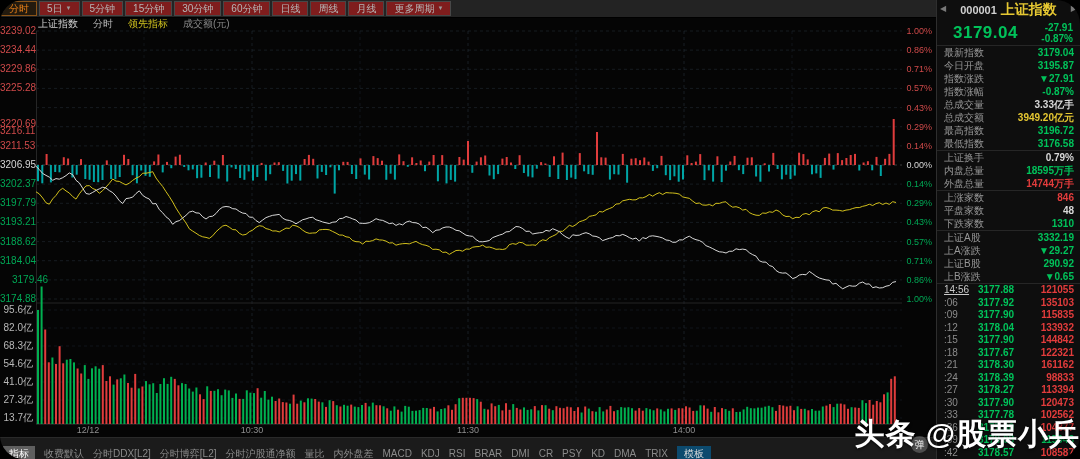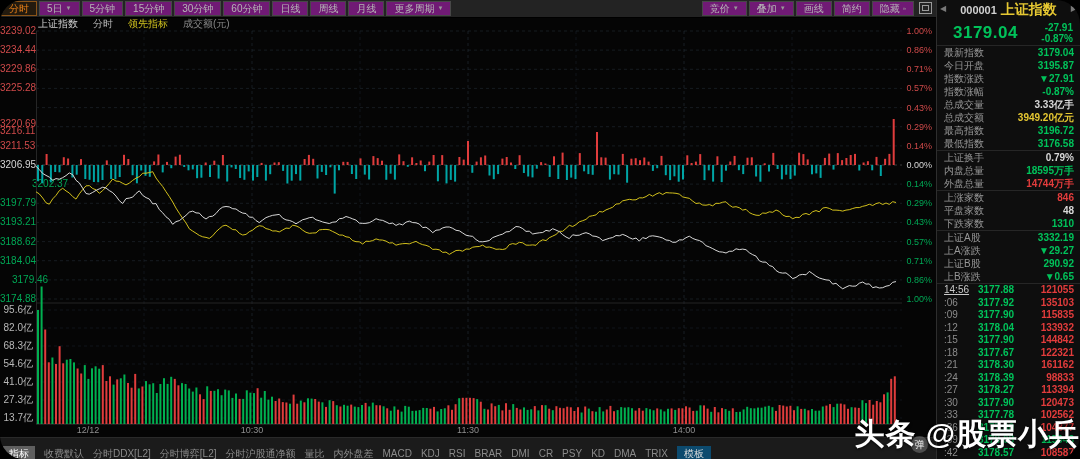--- a/index.html
+++ b/index.html
@@ -2,21 +2,21 @@
 <html><head>
 <meta charset="utf-8">
 <style>
   html,body{margin:0;padding:0;background:#000;}
   .app{position:relative;width:1080px;height:459px;background:#050505;overflow:hidden;
        font-family:"Liberation Sans","DejaVu Sans",sans-serif;border-radius:24px;-webkit-font-smoothing:antialiased;}
   
   .topbar{position:absolute;left:0;top:0;width:936px;height:17px;background:#232323;border-bottom:1px solid #000;}
   .periods{position:absolute;left:1px;top:1px;display:flex;}
   .tools{position:absolute;right:2px;top:1px;display:flex;}
-  .tbtn{height:13px;line-height:13px;padding:0 7px;margin-right:2px;background:#701a75;border:1px solid #474747;
+  .tbtn{height:13px;line-height:13px;padding:0 7px;margin-right:2px;background:#7f1d1d;border:1px solid #474747;
         color:#b5b5b5;font-size:10px;white-space:nowrap;cursor:pointer;display:flex;align-items:center;}
   .tbtn.active{color:#f08418;border-color:#8a5418;background:#231a0e;}
   .caret{font-size:6px;margin-left:3px;color:#999;}
   .fsbox{width:11px;height:10px;border:1px solid #9a9a9a;margin:1px 2px 0 3px;position:relative;cursor:pointer;}
   .fsbox:after{content:"";position:absolute;left:2px;top:2px;width:5px;height:4px;border:1px solid #9a9a9a;}
   
   .legend{position:absolute;left:38px;top:18px;height:12px;display:flex;gap:15px;font-size:10px;line-height:12px;}
   
   .yl,.vl{position:absolute;left:0;width:33px;text-align:right;font-size:10px;line-height:10px;}
   .ylr{position:absolute;left:885px;width:47px;text-align:right;font-size:9px;line-height:10px;}
@@ -67,47 +67,39 @@
         <div class="tbtn">5日<span class="caret">▼</span></div>
         <div class="tbtn">5分钟</div>
         <div class="tbtn">15分钟</div>
         <div class="tbtn">30分钟</div>
         <div class="tbtn">60分钟</div>
         <div class="tbtn">日线</div>
         <div class="tbtn">周线</div>
         <div class="tbtn">月线</div>
         <div class="tbtn">更多周期<span class="caret">▼</span></div>
       </div>
-    <div class="tools" id="toptools">
-        <div class="tbtn">竞价<span class="caret">▼</span></div>
-        <div class="tbtn">叠加<span class="caret">▼</span></div>
-        <div class="tbtn">画线</div>
-        <div class="tbtn">简约</div>
-        <div class="tbtn">隐藏<span class="caret">»</span></div>
-        <div class="fsbox"></div>
-      </div>
   </div>
 
   <div class="legend" id="legend">
       <span style="color: rgb(207, 207, 207);">上证指数</span>
       <span style="color: rgb(189, 189, 189);">分时</span>
       <span style="color: rgb(207, 193, 30);">领先指标</span>
       <span style="color: rgb(138, 138, 138);">成交额(元)</span>
     </div>
 
   <div id="axes">
       <div class="yl pr" style="top: 26px;">3239.02</div>
       <div class="yl pr" style="top: 45.1428px;">3234.44</div>
       <div class="yl pr" style="top: 64.2856px;">3229.86</div>
       <div class="yl pr" style="top: 83.4284px;">3225.28</div>
       <div class="yl pr" style="top: 119px;">3220.69</div>
       <div class="yl pr" style="top: 126px;">3216.11</div>
       <div class="yl pr" style="top: 140.857px;">3211.53</div>
       <div class="yl pw" style="top: 160px;">3206.95</div>
-      <div class="yl pg" style="top: 179.142px; padding-left: 32px;">3202.37</div>
+      <div class="yl pg" style="top: 179.142px;">3202.37</div>
       <div class="yl pg" style="top: 198.285px;">3197.79</div>
       <div class="yl pg" style="top: 217.428px;">3193.21</div>
       <div class="yl pg" style="top: 236.571px;">3188.62</div>
       <div class="yl pg" style="top: 255.714px;">3184.04</div>
       <div class="yl pg" style="top: 274.856px; margin-left: 12px;">3179.46</div>
       <div class="yl pg" style="top: 293.999px;">3174.88</div>
       <div class="ylr pr" style="top: 26px;">1.00%</div>
       <div class="ylr pr" style="top: 45.1428px;">0.86%</div>
       <div class="ylr pr" style="top: 64.2856px;">0.71%</div>
       <div class="ylr pr" style="top: 83.4284px;">0.57%</div>

